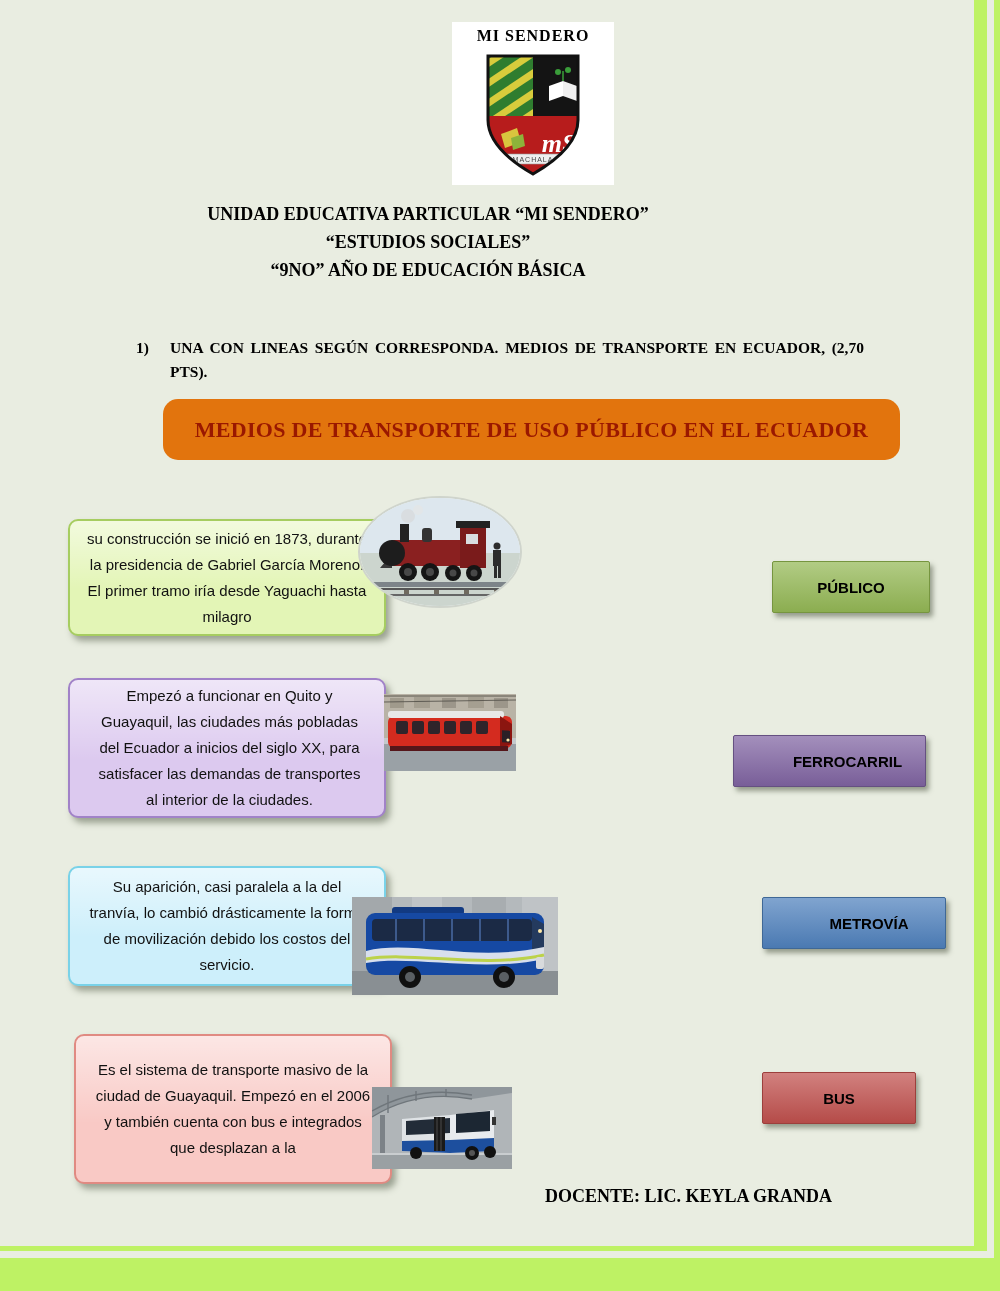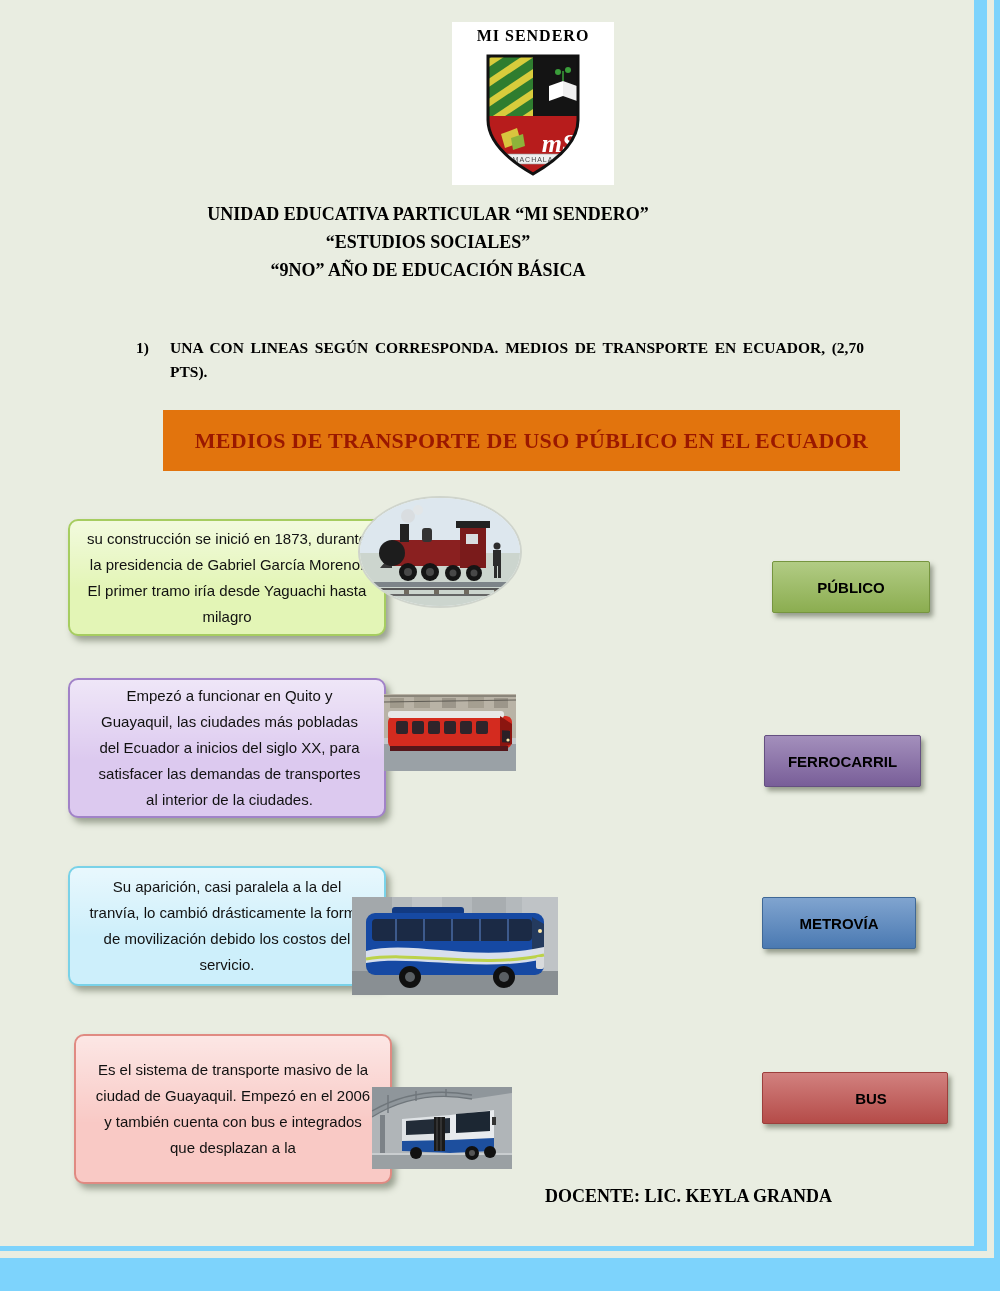--- a/index.html
+++ b/index.html
@@ -1,16 +1,16 @@
 <!DOCTYPE html>
 <html><head>
 <meta charset="utf-8">
 <style>
   html,body{margin:0;padding:0;background:#ffffff;}
-  .canvas{position:relative;width:1000px;height:1291px;background:#7dd3fc;overflow:hidden;
+  .canvas{position:relative;width:1000px;height:1291px;background:#bef264;overflow:hidden;
           font-family:"Liberation Sans",sans-serif;color:#000;}
   
   .bg-main{position:absolute;left:0;top:0;width:974px;height:1246px;}
   .bg-right-line{position:absolute;left:987px;top:0;width:7px;height:1252px;}
   .bg-bottom-line{position:absolute;left:0;top:1251px;width:994px;height:7px;}
 
   
   .logo-block{position:absolute;left:452px;top:22px;width:162px;height:163px;background:#fff;
               display:flex;flex-direction:column;align-items:center;}
   .logo-name{font-family:"Liberation Serif",serif;font-weight:bold;font-size:16px;
@@ -21,23 +21,23 @@
   .header{position:absolute;left:0;top:200px;width:856px;text-align:center;
           font-family:"Liberation Serif",serif;font-weight:bold;font-size:18px;line-height:28px;}
 
   
   .instruction{position:absolute;left:136px;top:336px;width:728px;display:flex;gap:16px;
                font-family:"Liberation Serif",serif;font-weight:bold;font-size:15.5px;line-height:24px;}
   .instr-num{flex:0 0 18px;}
   .instr-text{flex:1;text-align:justify;}
 
   
-  .banner{position:absolute;left:163px;top:410px;width:737px;height:61px;display:flex;
+  .banner{position:absolute;left:163px;top:399px;width:737px;height:61px;display:flex;
           align-items:center;justify-content:center;font-family:"Liberation Serif",serif;
-          font-weight:bold;font-size:22px;letter-spacing:.3px;}
+          font-weight:bold;font-size:22px;letter-spacing:.3px;border-radius:15px;}
 
   
   .desc-box{position:absolute;left:68px;width:318px;border-radius:10px;border:2px solid;
             box-shadow:4px 5px 6px rgba(80,90,70,.5);display:flex;align-items:center;
             justify-content:center;text-align:center;font-size:15px;line-height:26px;color:#111;
             padding:6px 16px;box-sizing:border-box;
             background-image:linear-gradient(180deg,rgba(255,255,255,.55),rgba(255,255,255,0) 60%);}
   .desc-1{top:519px;height:117px;}
   .desc-2{top:678px;height:140px;padding-left:21px;}
   .desc-3{top:866px;height:120px;}
@@ -50,21 +50,21 @@
   .img-tram{left:384px;top:694px;width:132px;height:77px;}
   .img-bus{left:352px;top:897px;width:206px;height:98px;}
   .img-artic{left:372px;top:1087px;width:140px;height:82px;}
 
   
   .answer{position:absolute;height:50px;display:flex;align-items:center;justify-content:center;
           font-weight:bold;font-size:15px;color:#000;border:1px solid;border-radius:2px;
           box-shadow:3px 4px 5px rgba(80,90,70,.55);
           background-image:linear-gradient(180deg,rgba(255,255,255,.28),rgba(0,0,0,.06));}
   .ans-1{left:772px;top:561px;width:156px;}
-  .ans-2{left:764px;top:735px;width:155px;}
+  .ans-2{left:733px;top:735px;width:155px;padding-left:36px;}
   .ans-3{left:762px;top:897px;width:152px;}
   .ans-4{left:762px;top:1072px;width:152px;}
 
   
   .footer{position:absolute;left:545px;top:1186px;font-family:Liberation Serif, serif;
           font-weight:bold;font-size:18px;}
 </style>
 </head>
 <body>
 
@@ -267,22 +267,22 @@
       <circle cx="118" cy="65" r="6" fill="#111"></circle>
     </svg>
   </div>
 
   <div class="answer ans-1" style="background-color: rgb(148, 184, 85); border-color: rgb(118, 149, 63);">
     <span>PÚBLICO</span>
   </div>
   <div class="answer ans-2" style="background-color: rgb(128, 100, 162); border-color: rgb(101, 80, 129);">
     <span>FERROCARRIL</span>
   </div>
-  <div class="answer ans-3" style="background-color: rgb(79, 129, 189); border-color: rgb(63, 104, 150);">
+  <div class="answer ans-3" style="background-color: rgb(79, 129, 189); border-color: rgb(63, 104, 150); padding-left: 30px;">
     <span>METROVÍA</span>
   </div>
-  <div class="answer ans-4" style="background-color: rgb(192, 80, 77); border-color: rgb(156, 63, 60); padding-left: 32px;">
+  <div class="answer ans-4" style="background-color: rgb(192, 80, 77); border-color: rgb(156, 63, 60);">
     <span>BUS</span>
   </div>
 
   <div class="footer">DOCENTE: LIC. KEYLA GRANDA</div>
 
 </div>
 
 </body></html>

